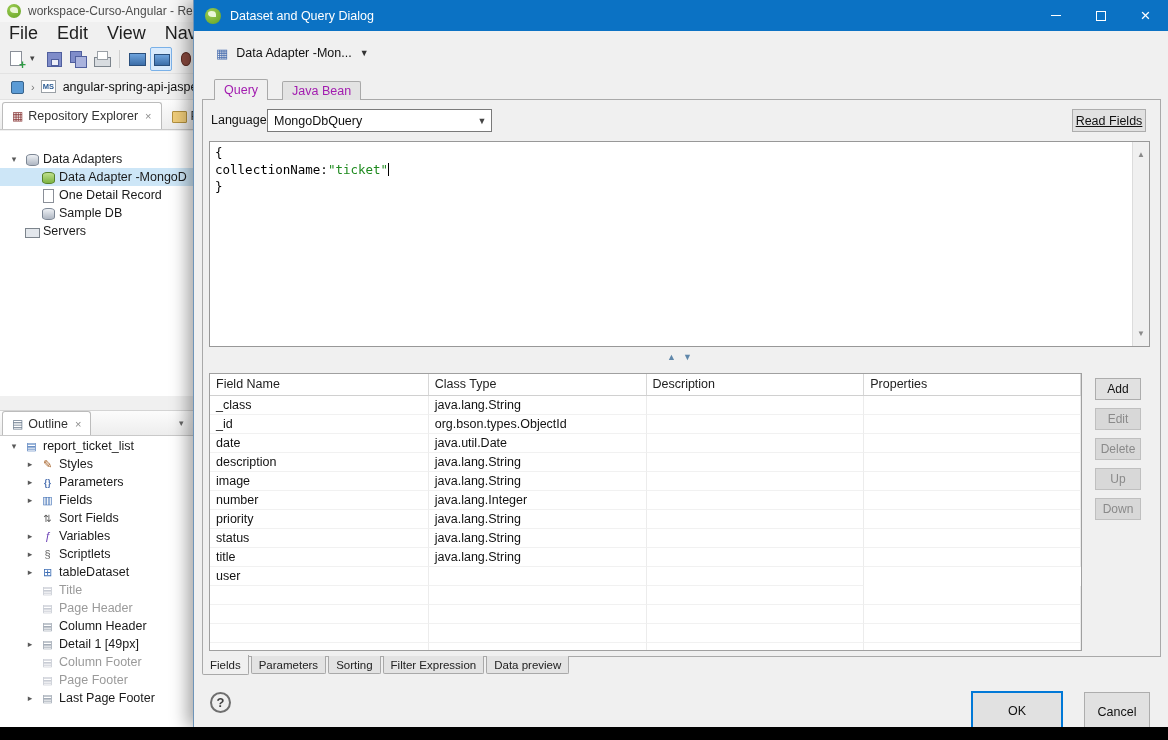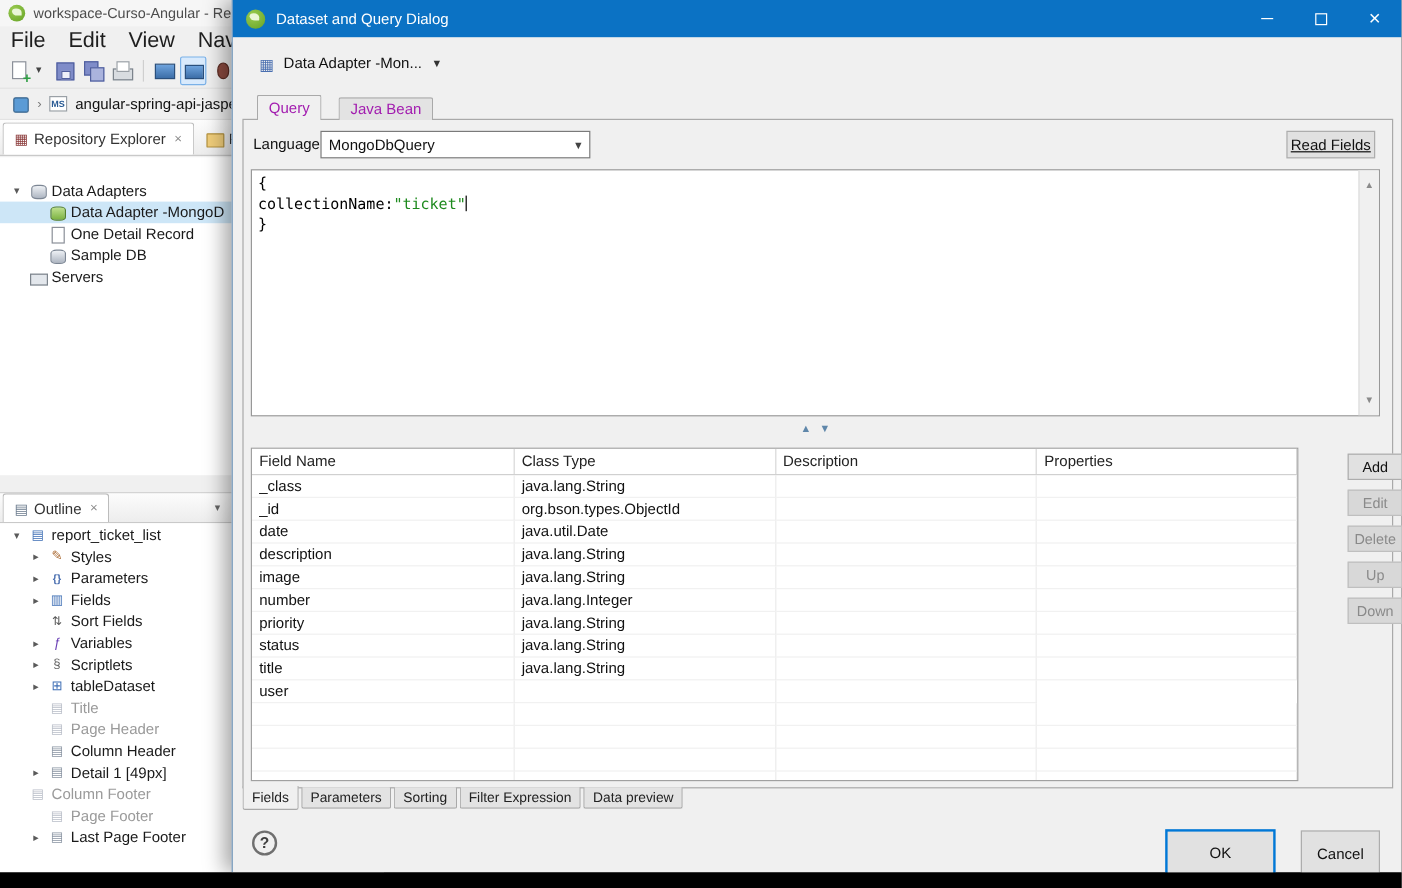--- a/index.html
+++ b/index.html
@@ -99,21 +99,21 @@
 .code-string{color:#1e8a1e;}
 .caret-bar{display:inline-block;width:1px;height:13px;background:#000;vertical-align:-2px;}
 .editor-sb{position:absolute;right:0;top:0;width:17px;height:100%;background:#f0f0f0;border-left:1px solid #dcdcdc;display:flex;flex-direction:column;justify-content:space-between;align-items:center;}
 .sb-arrow{color:#8a8a8a;font-size:8px;padding:4px 0;font-family:"Liberation Sans",sans-serif;}
 .sash{position:absolute;left:6px;top:249px;width:941px;height:16px;display:flex;align-items:center;justify-content:center;gap:7px;color:#5f87aa;font-size:9px;}
 .table{position:absolute;left:6px;top:273px;width:873px;height:278px;background:#fff;border:1px solid #a0a0a0;overflow:hidden;}
 .thead{display:flex;height:22px;background:#fff;border-bottom:1px solid #d0d0d0;}
 .th{font-size:12.5px;color:#222;padding:3px 6px;border-right:1px solid #d8d8d8;white-space:nowrap;overflow:hidden;}
 .trow{display:flex;height:19px;}
 .td{font-size:12.5px;color:#111;padding:2px 6px;border-right:1px solid #ececec;border-bottom:1px solid #f1f1f1;white-space:nowrap;overflow:hidden;}
-.side-btns{position:absolute;left:892px;top:278px;width:46px;display:flex;flex-direction:column;gap:8px;margin-left:28px;}
+.side-btns{position:absolute;left:892px;top:278px;width:46px;display:flex;flex-direction:column;gap:8px;}
 .sbtn{width:46px;height:22px;display:flex;align-items:center;justify-content:center;font-size:12px;background:#e1e1e1;border:1px solid #adadad;color:#111;}
 .sbtn.disabled{background:#d8d8d8;border-color:#bfbfbf;color:#8a8a8a;}
 .b-tabs{position:absolute;left:8px;top:656px;height:21px;display:flex;align-items:flex-start;z-index:3;}
 .b-tab{height:18px;padding:0 7px;font-size:11.5px;display:flex;align-items:center;background:#e3e3e3;border:1px solid #a9a9a9;border-top:none;margin-right:2px;color:#222;border-radius:0 0 2px 2px;}
 .b-tab.active{background:#f0f0f0;height:20px;margin-top:-1px;border-top:none;}
 .help{position:absolute;left:16px;top:692px;width:21px;height:21px;border-radius:50%;border:2px solid #6f6f6f;color:#3f3f3f;font-size:13px;font-weight:bold;display:flex;align-items:center;justify-content:center;}
 .btn{position:absolute;height:40px;display:flex;align-items:center;justify-content:center;background:#e1e1e1;font-size:12.5px;color:#111;}
 #ok-btn{left:777px;top:691px;width:92px;border:2px solid #0078d7;}
 #cancel-btn{left:890px;top:692px;width:66px;border:1px solid #adadad;}
 .taskbar{position:absolute;left:0;top:727px;width:1168px;height:13px;background:#000;z-index:20;}
@@ -251,21 +251,21 @@
       <div class="tree-row" style="padding-left: 24px;">
         <span class="caret"></span>
         <span class="nicon icon-band"></span>
         <span class="tlabel">Column Header</span>
       </div>
       <div class="tree-row" style="padding-left: 24px;">
         <span class="caret">▸</span>
         <span class="nicon icon-band"></span>
         <span class="tlabel">Detail 1 [49px]</span>
       </div>
-      <div class="tree-row muted" style="padding-left: 8px;">
+      <div class="tree-row muted" style="padding-left: 24px;">
         <span class="caret"></span>
         <span class="nicon icon-band"></span>
         <span class="tlabel">Column Footer</span>
       </div>
       <div class="tree-row muted" style="padding-left: 24px;">
         <span class="caret"></span>
         <span class="nicon icon-band"></span>
         <span class="tlabel">Page Footer</span>
       </div>
       <div class="tree-row" style="padding-left: 24px;">

